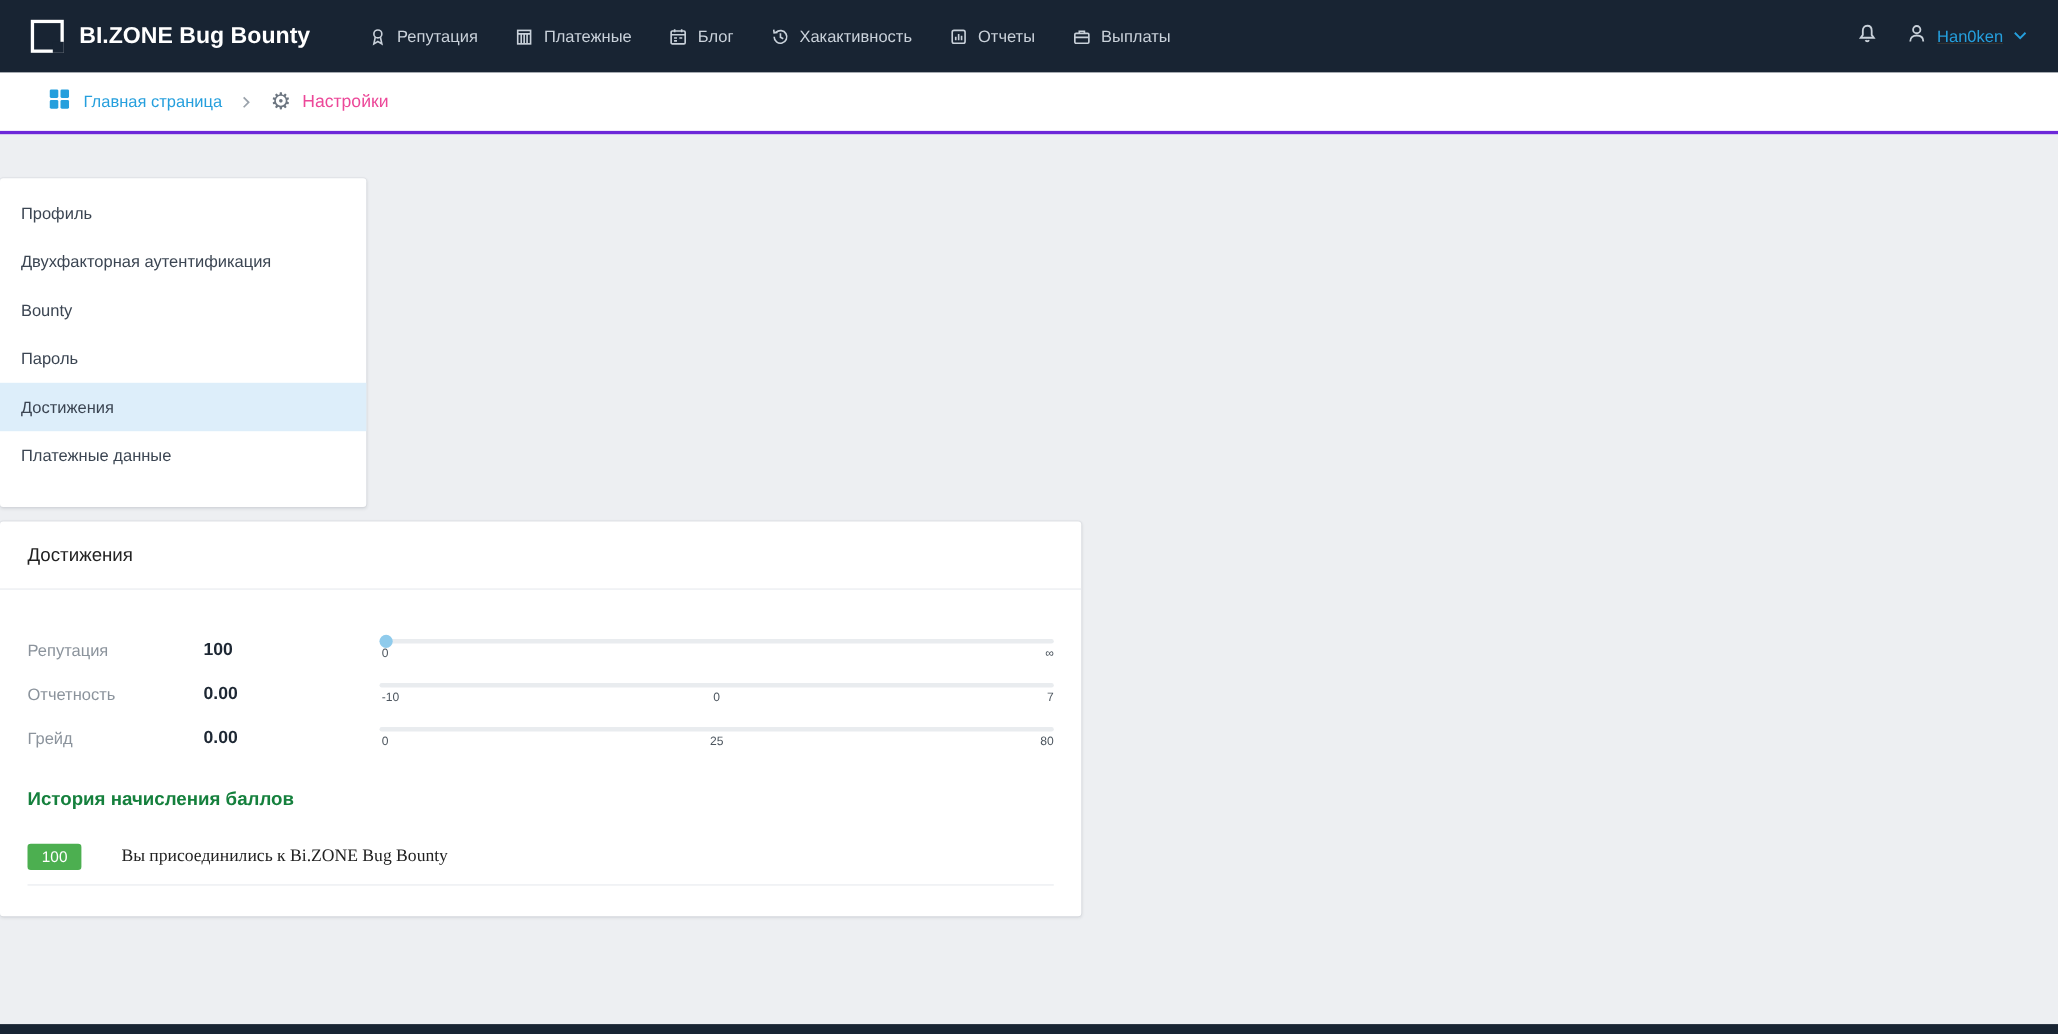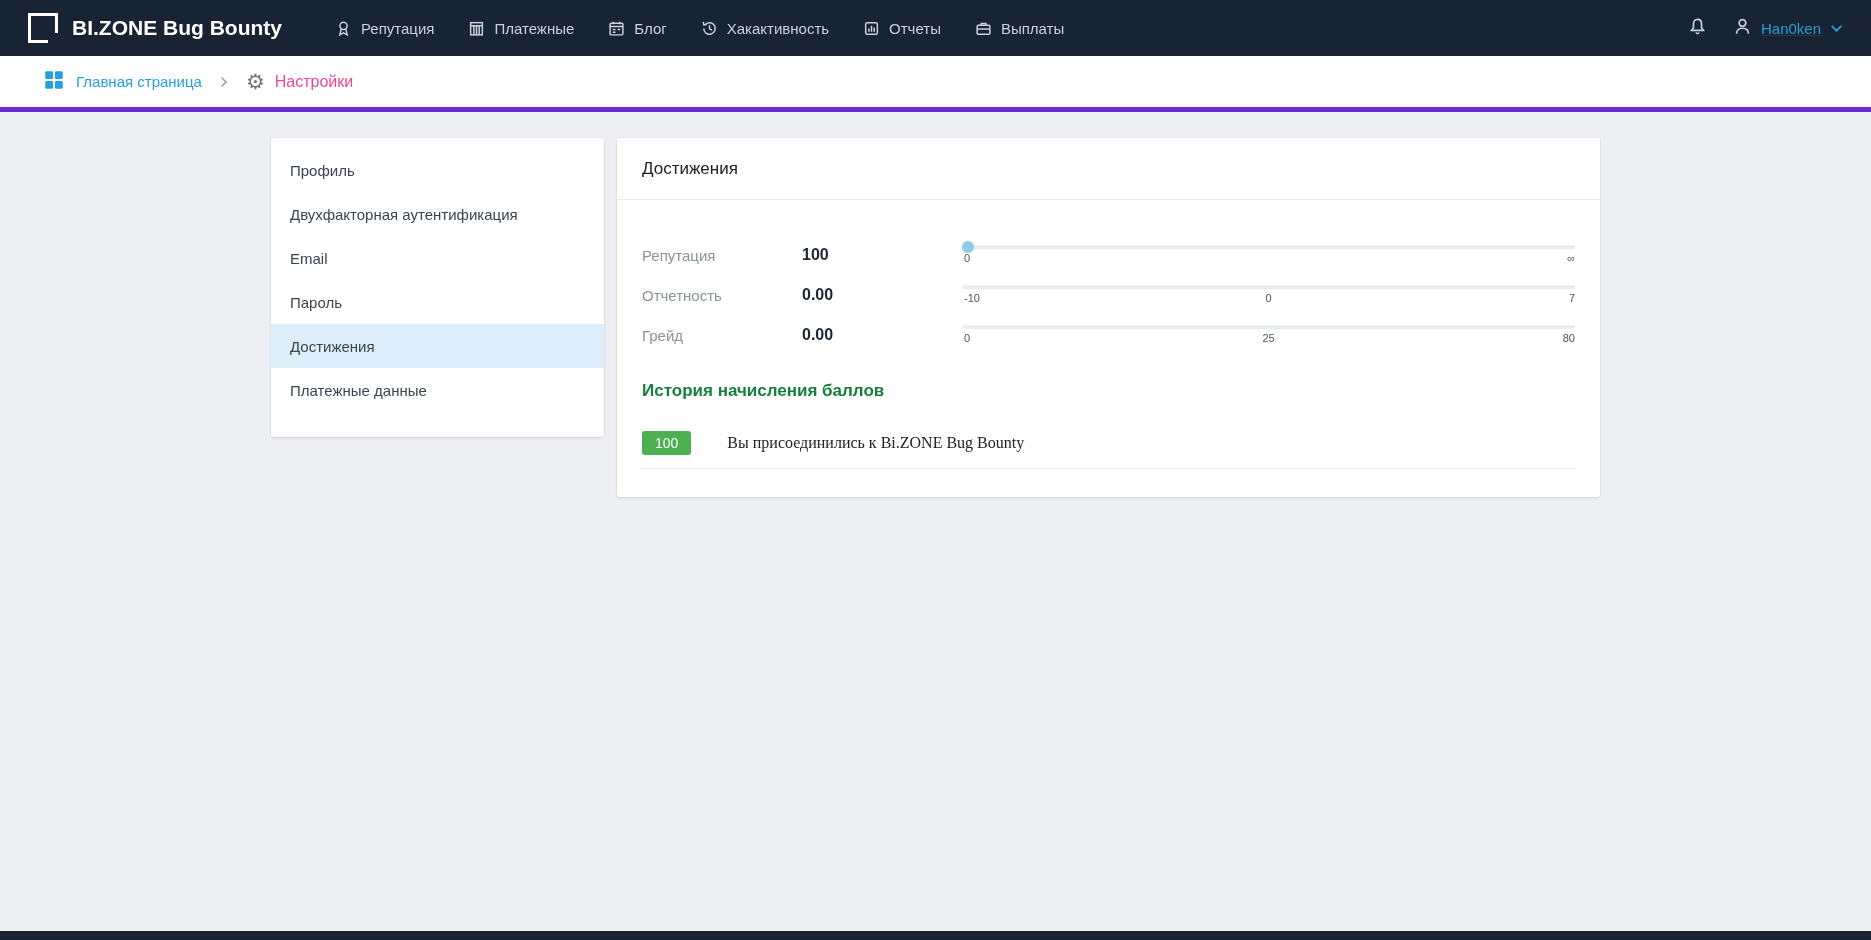--- a/index.html
+++ b/index.html
@@ -7,21 +7,21 @@
   body {
     font-family:"Liberation Sans", sans-serif;
     background:#edeff2;
     color:#333;
     overflow:hidden;
     position:relative;
   }
 
   
   .topnav {
-    height:56px;
+    height:66px;
     background:var(--topnav_bg, #182433);
     display:flex;
     align-items:center;
     padding:0 28px;
   }
   .brand {
     display:flex; align-items:center; gap:14px;
     color:#fff; font-size:21px; font-weight:bold;
     margin-right:36px; cursor:pointer; white-space:nowrap;
   }
@@ -42,36 +42,37 @@
   }
   .nav-item svg { display:block; }
   .topnav-right { margin-left:auto; display:flex; align-items:center; gap:26px; }
   .bell-btn { cursor:pointer; display:flex; align-items:center; }
   .user-menu { display:flex; align-items:center; gap:9px; cursor:pointer;text-decoration:underline; }
   .user-name { color:var(--accent, #259fdd); font-size:15px; }
 
   
   .crumbbar {
     height:56px; background:#fff;
-    border-bottom:5px solid #6d28d9;
+    border-bottom:3px solid #6d28d9;
     display:flex; align-items:center;
     padding:0 44px; gap:12px;
   }
   .crumb-home { display:flex; align-items:center; gap:12px; cursor:pointer; }
   .crumb-home-label { color:var(--accent, #259fdd); font-size:15px; }
   .crumb-sep { color:#9aa2ab; display:flex; align-items:center; margin:0 6px; }
   .crumb-current { display:flex; align-items:center; gap:10px; }
   .crumb-current-label { color:#ec4899; font-size:16px; }
   .gear-glyph { font-size:21px; color:#6d7681; line-height:1; }
 
   
   .content {
-    margin-top:26px;
+    margin-top:40px;
     display:flex; justify-content:center; align-items:flex-start;
     gap:13px;
+    flex-direction:column;
   }
   .card {
     background:#fff; border-radius:3px;
     box-shadow:0 1px 3px rgba(30,40,50,.10), 0 0 0 1px rgba(30,40,50,.03);
   }
 
   
   .side-card { width:333px; padding:10px 0 25px; }
   .side-item {
     height:44px; display:flex; align-items:center;
@@ -245,21 +246,21 @@
 <main class="content">
 
   <aside class="card side-card">
     <div class="side-item">
       <span>Профиль</span>
     </div>
     <div class="side-item">
       <span>Двухфакторная аутентификация</span>
     </div>
     <div class="side-item">
-      <span>Email</span>
+      <span>Bounty</span>
     </div>
     <div class="side-item">
       <span>Пароль</span>
     </div>
     <div class="side-item active">
       <span>Достижения</span>
     </div>
     <div class="side-item">
       <span>Платежные данные</span>
     </div>

